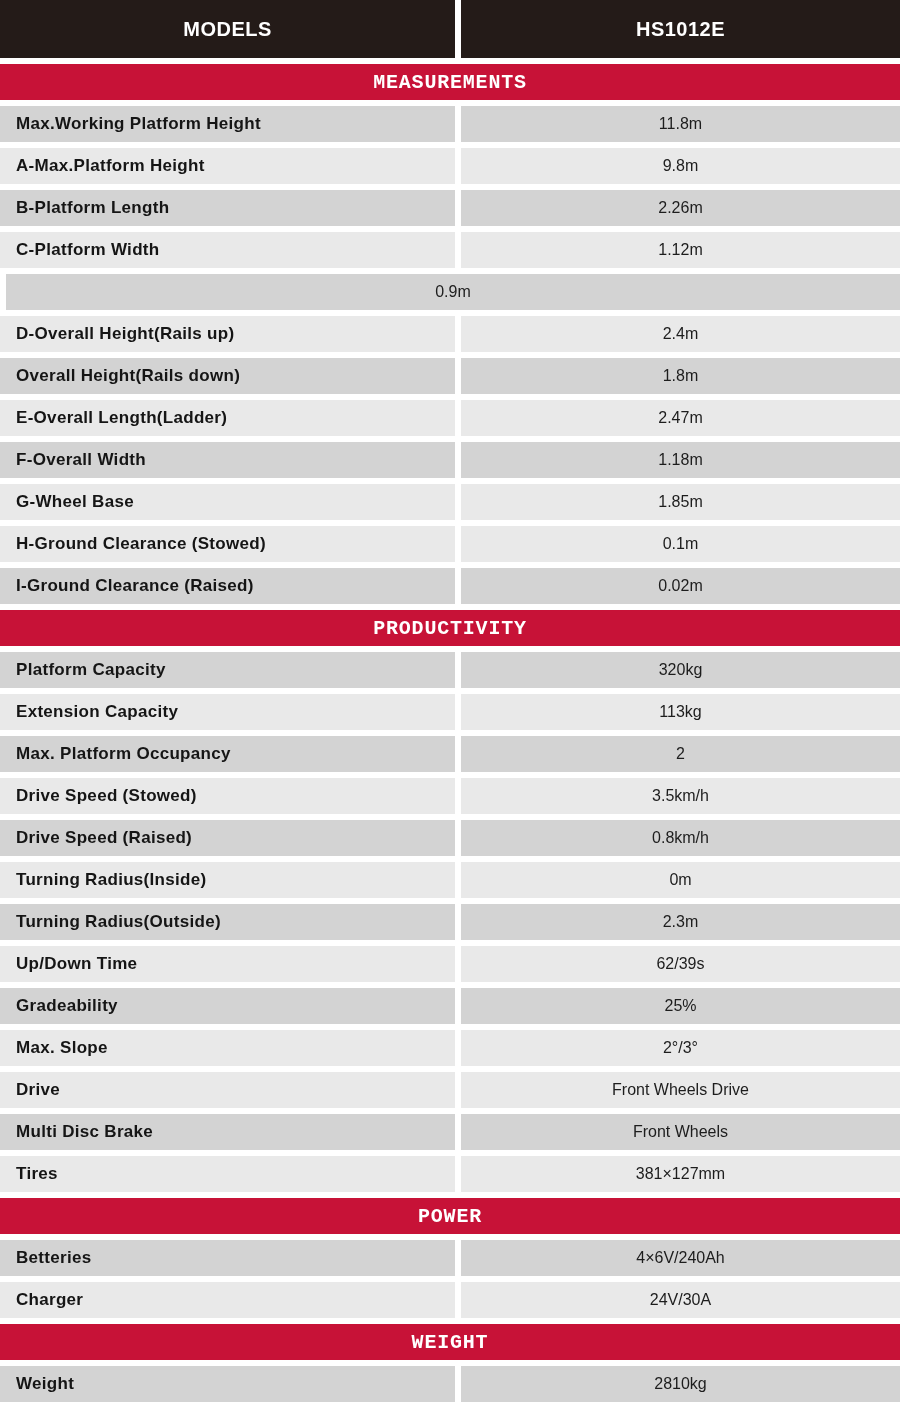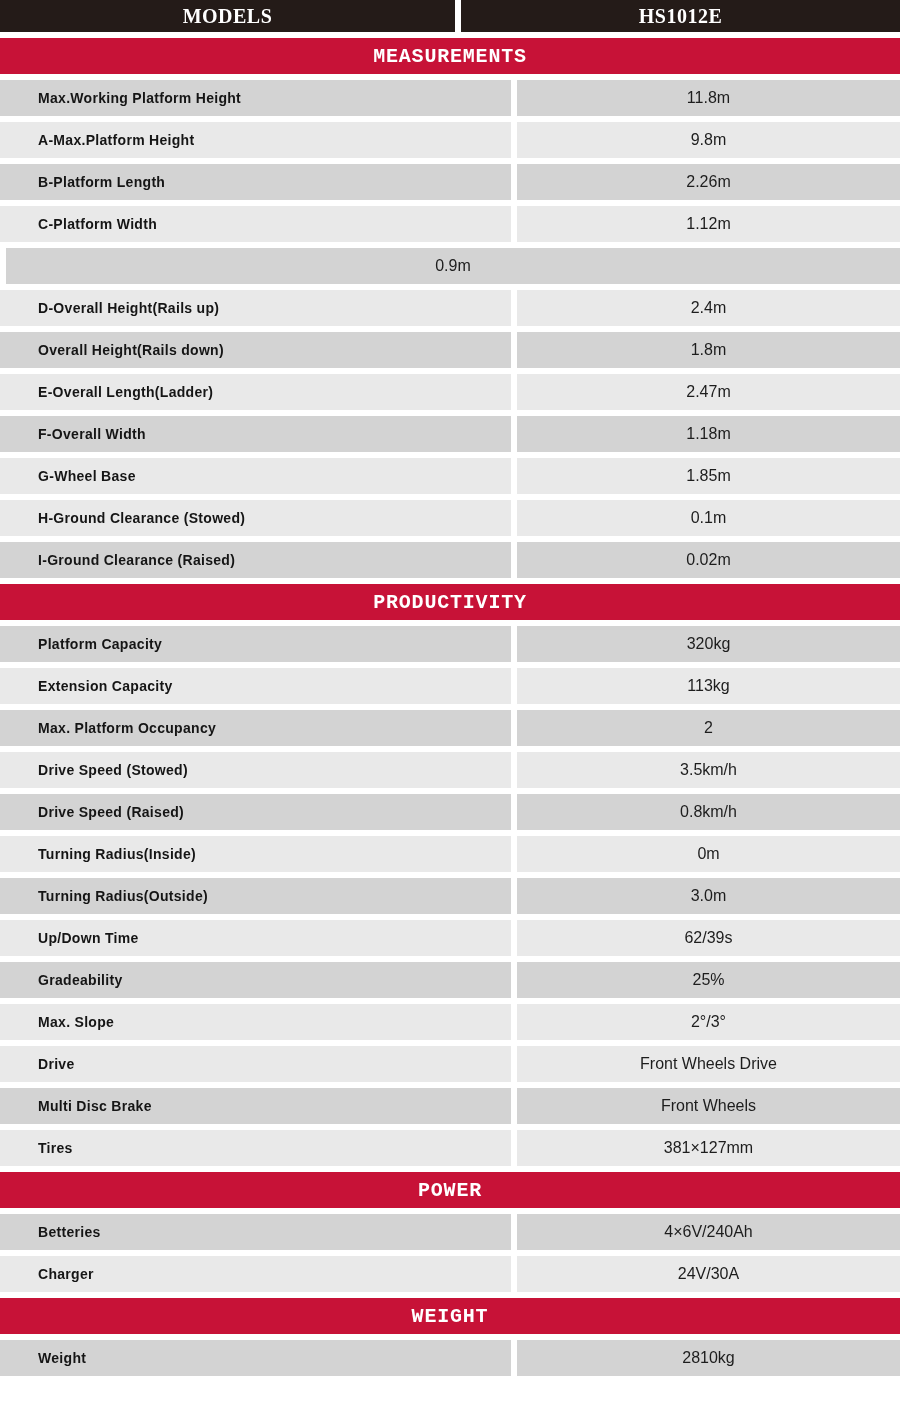--- a/index.html
+++ b/index.html
@@ -17,23 +17,22 @@
     background: #ffffff;
     font-family: "Liberation Sans", sans-serif;
   }
   body {
     width: 900px;
     height: 1424px;
     overflow: hidden;
   }
   .top-header {
     display: flex;
-    height: 32px;
+    height: 58px;
     margin-bottom: 6px;
-    font-family: Liberation Serif, serif;
   }
   .top-header .hcell {
     background: var(--header-black);
     color: #ffffff;
     font-weight: bold;
     font-size: 20px;
     letter-spacing: 0.5px;
     display: flex;
     align-items: center;
     justify-content: center;
@@ -57,26 +56,26 @@
     font-size: 20px;
     letter-spacing: 0.8px;
   }
 
   .spec-row {
     display: flex;
     height: 36px;
     margin-bottom: 6px;
   }
   .spec-row .label-cell {
-    width: 511px;
-    display: flex;
-    align-items: center;
-    padding-left: 38px;
+    width: 455px;
+    display: flex;
+    align-items: center;
+    padding-left: 16px;
     font-weight: bold;
-    font-size: 14px;
+    font-size: 17px;
     letter-spacing: 0.3px;
     color: var(--label-color);
   }
   .spec-row .col-divider {
     width: 6px;
     background: #ffffff;
   }
   .spec-row .value-cell {
     flex: 1;
     display: flex;
@@ -191,21 +190,21 @@
       <div class="value-cell">0.8km/h</div>
     </div>
     <div class="spec-row shade-light">
       <div class="label-cell">Turning Radius(Inside)</div>
       <div class="col-divider"></div>
       <div class="value-cell">0m</div>
     </div>
     <div class="spec-row shade-dark">
       <div class="label-cell">Turning Radius(Outside)</div>
       <div class="col-divider"></div>
-      <div class="value-cell">3.0m</div>
+      <div class="value-cell">2.3m</div>
     </div>
     <div class="spec-row shade-light">
       <div class="label-cell">Up/Down Time</div>
       <div class="col-divider"></div>
       <div class="value-cell">62/39s</div>
     </div>
     <div class="spec-row shade-dark">
       <div class="label-cell">Gradeability</div>
       <div class="col-divider"></div>
       <div class="value-cell">25%</div>

